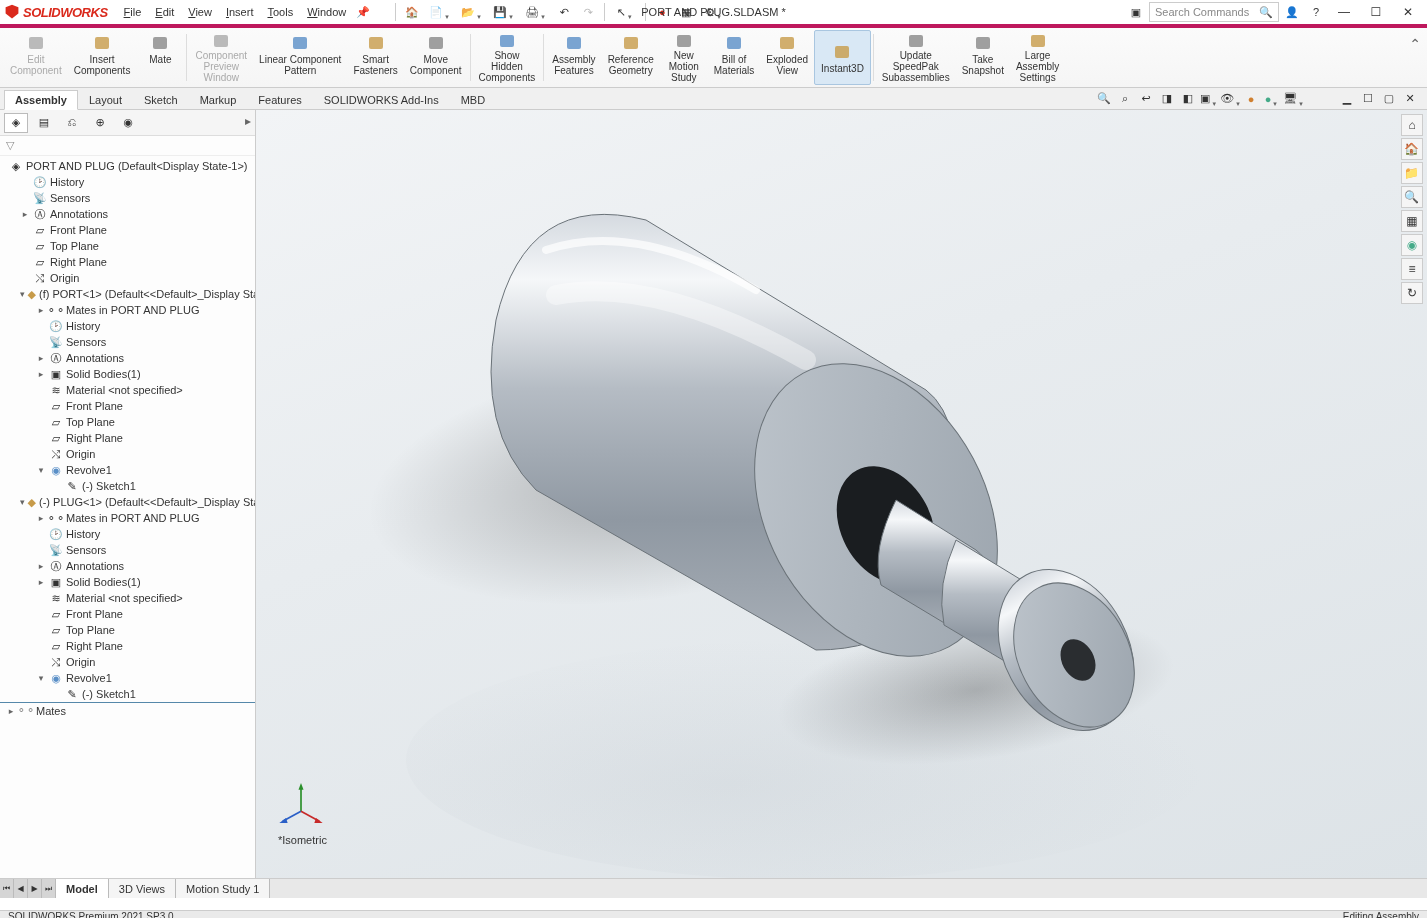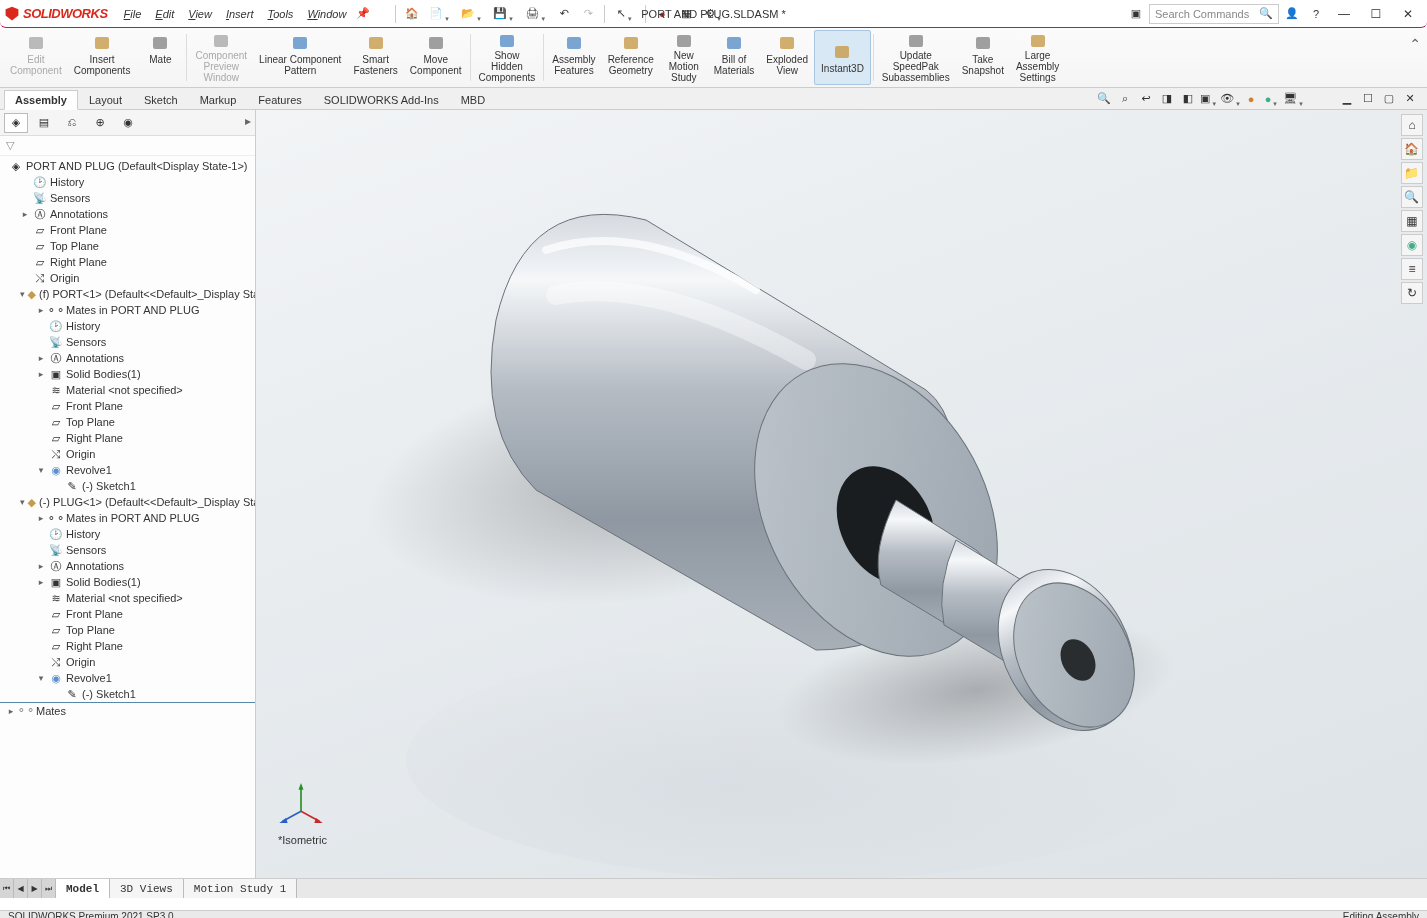--- a/index.html
+++ b/index.html
@@ -1,22 +1,22 @@
 <!DOCTYPE html>
 <html><head>
 <meta charset="utf-8">
 <style>
 * { margin: 0; padding: 0; box-sizing: border-box; font-family: "Segoe UI", Tahoma, sans-serif; user-select: none; }
 body { width: 1427px; height: 918px; background: #fff; overflow: hidden; font-size: 11px; color: #333; }
 
-.title-bar { height: 28px; display: flex; align-items: center; background: #fff; border-bottom: 1px solid #be185d; padding: 0 4px; border-radius: 6px; }
+.title-bar { height: 28px; display: flex; align-items: center; background: #fff; border-bottom: 4px solid #be185d; padding: 0 4px; }
 .logo { color: #DA291C; font-weight: bold; font-size: 13px; font-style: italic; letter-spacing: -0.5px; display: flex; align-items: center; gap: 3px; margin-right: 10px; }
 .logo svg { width: 16px; height: 16px; }
 .menu-bar { display: flex; gap: 2px; }
-.menu-item { padding: 4px 6px; cursor: pointer; font-style: italic; }
+.menu-item { padding: 4px 6px; cursor: pointer; }
 .quick-toolbar { display: flex; gap: 2px; margin-left: 18px; align-items: center; }
 .tb-btn { width: 22px; height: 22px; display: flex; align-items: center; justify-content: center; cursor: pointer; border-radius: 2px; }
 .tb-btn.wide { width: 30px; }
 .tb-sep { width: 1px; height: 18px; background: #ccc; margin: 0 3px; }
 .doc-title { position: absolute; left: 50%; transform: translateX(-50%); font-size: 11px; }
 .title-right { margin-left: auto; display: flex; gap: 2px; align-items: center; }
 .search-box { width: 130px; height: 20px; border: 1px solid #ccc; padding: 0 5px; font-size: 11px; display: flex; align-items: center; gap: 4px; color: #888; }
 .win-ctrl { width: 30px; height: 20px; display: flex; align-items: center; justify-content: center; cursor: pointer; font-size: 12px; }
 
 .ribbon { height: 60px; background: linear-gradient(#fbfbfb, #f5f5f5); border-bottom: 1px solid #ccc; display: flex; padding: 2px 4px; }
@@ -50,21 +50,21 @@
 .viewport { flex: 1; background: linear-gradient(160deg, #f2f4f6 0%, #e8ecef 40%, #dde3e7 100%); position: relative; overflow: hidden; }
 .view-label { position: absolute; bottom: 32px; left: 22px; font-size: 11px; color: #333; }
 .triad { position: absolute; bottom: 50px; left: 20px; width: 50px; height: 50px; }
 
 .right-toolbar { position: absolute; top: 4px; right: 4px; display: flex; flex-direction: column; gap: 2px; }
 .rt-btn { width: 22px; height: 22px; background: #f5f5f5; border: 1px solid #ccc; display: flex; align-items: center; justify-content: center; cursor: pointer; font-size: 12px; }
 
 .view-tabs { height: 20px; background: #e8e8e8; border-top: 1px solid #ccc; display: flex; align-items: stretch; }
 .vt-arrows { display: flex; }
 .vt-arrow { width: 14px; display: flex; align-items: center; justify-content: center; background: #d5d5d5; border-right: 1px solid #bbb; font-size: 8px; cursor: pointer; }
-.vtab { padding: 2px 10px; border-right: 1px solid #bbb; background: #f5f5f5; cursor: pointer; display: flex; align-items: center; font-family: Liberation Mono, monospace; }
+.vtab { padding: 2px 10px; border-right: 1px solid #bbb; background: #f5f5f5; cursor: pointer; display: flex; align-items: center; }
 .vtab.active { background: #fff; font-weight: bold; }
 
 .status-bar { height: 24px; background: #eaeaea; border-top: 1px solid #ccc; display: flex; padding: 0 8px; font-size: 10px; margin-top: 12px; }
 .status-right { margin-left: auto; text-decoration: underline; }
 
 .model-svg { position: absolute; top: 0; left: 0; }
 
 .arrow-down { display: inline-block; width: 6px; height: 6px; margin-left: 2px; vertical-align: middle; }
 .arrow-down::after { content: "▾"; font-size: 7px; color: #666; }
 

